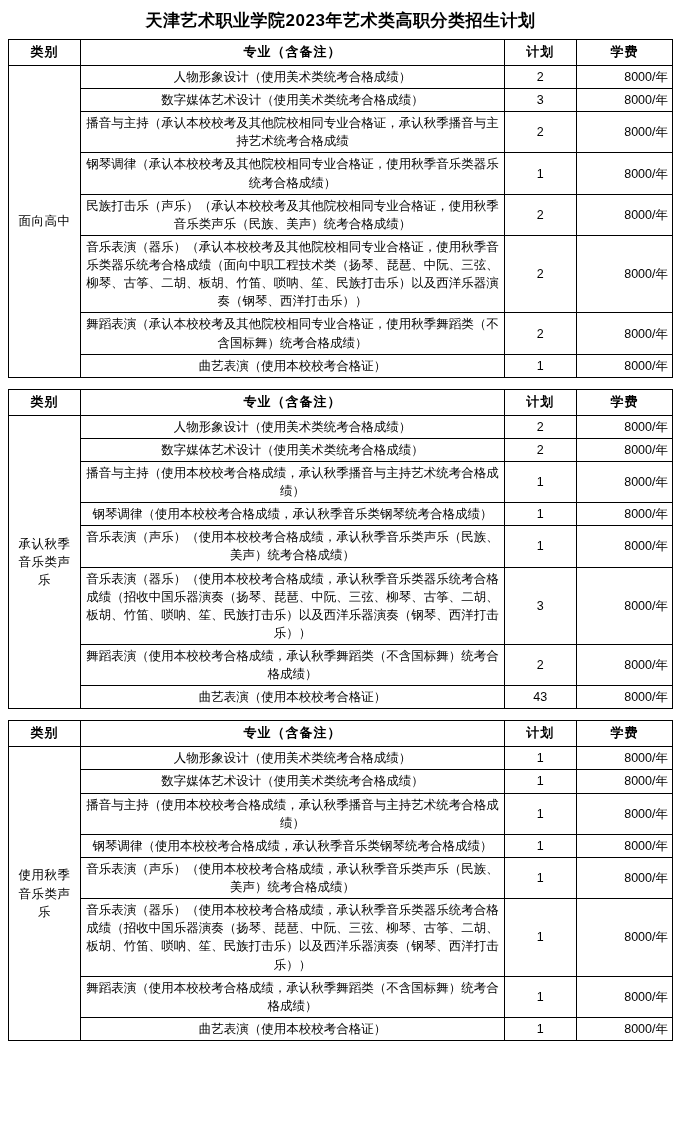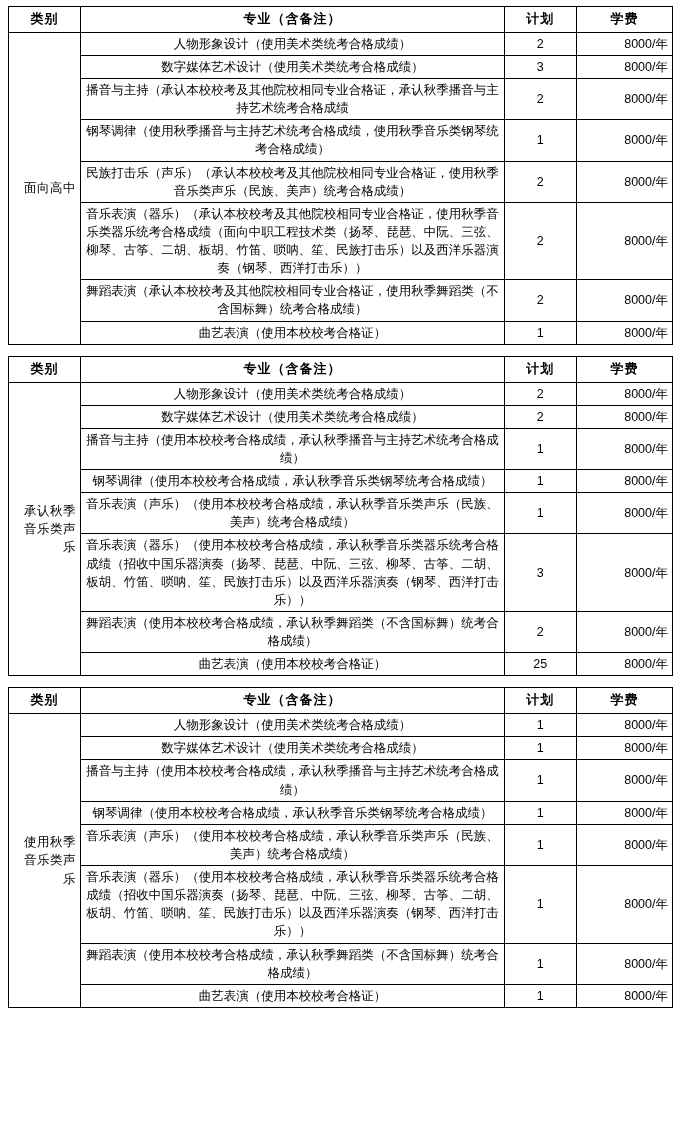--- a/index.html
+++ b/index.html
@@ -45,41 +45,42 @@
     font-weight: bold;
     font-size: 13px;
     padding: 3px 4px;
     letter-spacing: 1px;
   }
   col.c-cat { width: 72px; }
   col.c-major { width: 423px; }
   col.c-plan { width: 72px; }
   col.c-fee { width: 96px; }
   td.cat {
-    text-align: right;
+    text-align: center;
     font-size: 13px;
     line-height: 1.5;
     letter-spacing: 0.5px;
   }
   td.major {
     text-align: center;
     padding-left: 5px;
   }
   td.num {
     text-align: center;
   }
   td.fee {
     text-align: right;
   }
 </style>
 </head>
 <body>
 
 <div class="page">
 
+  <div class="doc-title">天津艺术职业学院2023年艺术类高职分类招生计划</div>
 
   <table class="plan">
     <colgroup>
         <col class="c-cat">
         <col class="c-major">
         <col class="c-plan">
         <col class="c-fee">
       </colgroup>
     <thead>
       <tr>
@@ -100,21 +101,21 @@
         <td class="major">数字媒体艺术设计（使用美术类统考合格成绩）</td>
         <td class="num">3</td>
         <td class="fee">8000/年</td>
       </tr>
       <tr>
         <td class="major">播音与主持（承认本校校考及其他院校相同专业合格证，承认秋季播音与主持艺术统考合格成绩</td>
         <td class="num">2</td>
         <td class="fee">8000/年</td>
       </tr>
       <tr>
-        <td class="major">钢琴调律（使用秋季播音与主持艺术统考合格成绩，使用秋季音乐类钢琴统考合格成绩）</td>
+        <td class="major">钢琴调律（承认本校校考及其他院校相同专业合格证，使用秋季音乐类器乐统考合格成绩）</td>
         <td class="num">1</td>
         <td class="fee">8000/年</td>
       </tr>
       <tr>
         <td class="major">民族打击乐（声乐）（承认本校校考及其他院校相同专业合格证，使用秋季音乐类声乐（民族、美声）统考合格成绩）</td>
         <td class="num">2</td>
         <td class="fee">8000/年</td>
       </tr>
       <tr>
         <td class="major">音乐表演（器乐）（承认本校校考及其他院校相同专业合格证，使用秋季音乐类器乐统考合格成绩（面向中职工程技术类（扬琴、琵琶、中阮、三弦、柳琴、古筝、二胡、板胡、竹笛、唢呐、笙、民族打击乐）以及西洋乐器演奏（钢琴、西洋打击乐））</td>
@@ -181,21 +182,21 @@
         <td class="num">3</td>
         <td class="fee">8000/年</td>
       </tr>
       <tr>
         <td class="major">舞蹈表演（使用本校校考合格成绩，承认秋季舞蹈类（不含国标舞）统考合格成绩）</td>
         <td class="num">2</td>
         <td class="fee">8000/年</td>
       </tr>
       <tr>
         <td class="major">曲艺表演（使用本校校考合格证）</td>
-        <td class="num">25</td>
+        <td class="num">43</td>
         <td class="fee">8000/年</td>
       </tr>
     </tbody>
   </table>
 
   <table class="plan">
     <colgroup>
         <col class="c-cat">
         <col class="c-major">
         <col class="c-plan">

